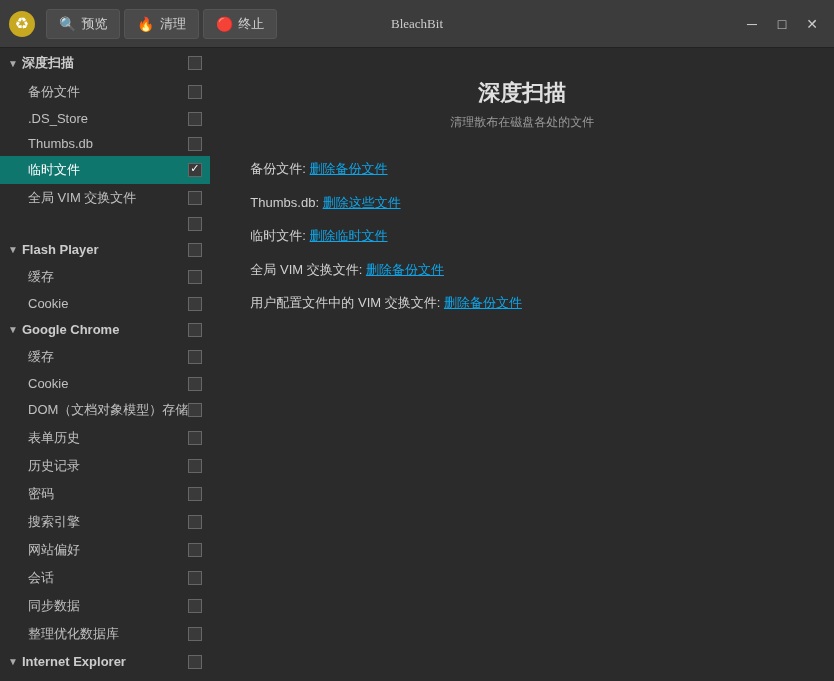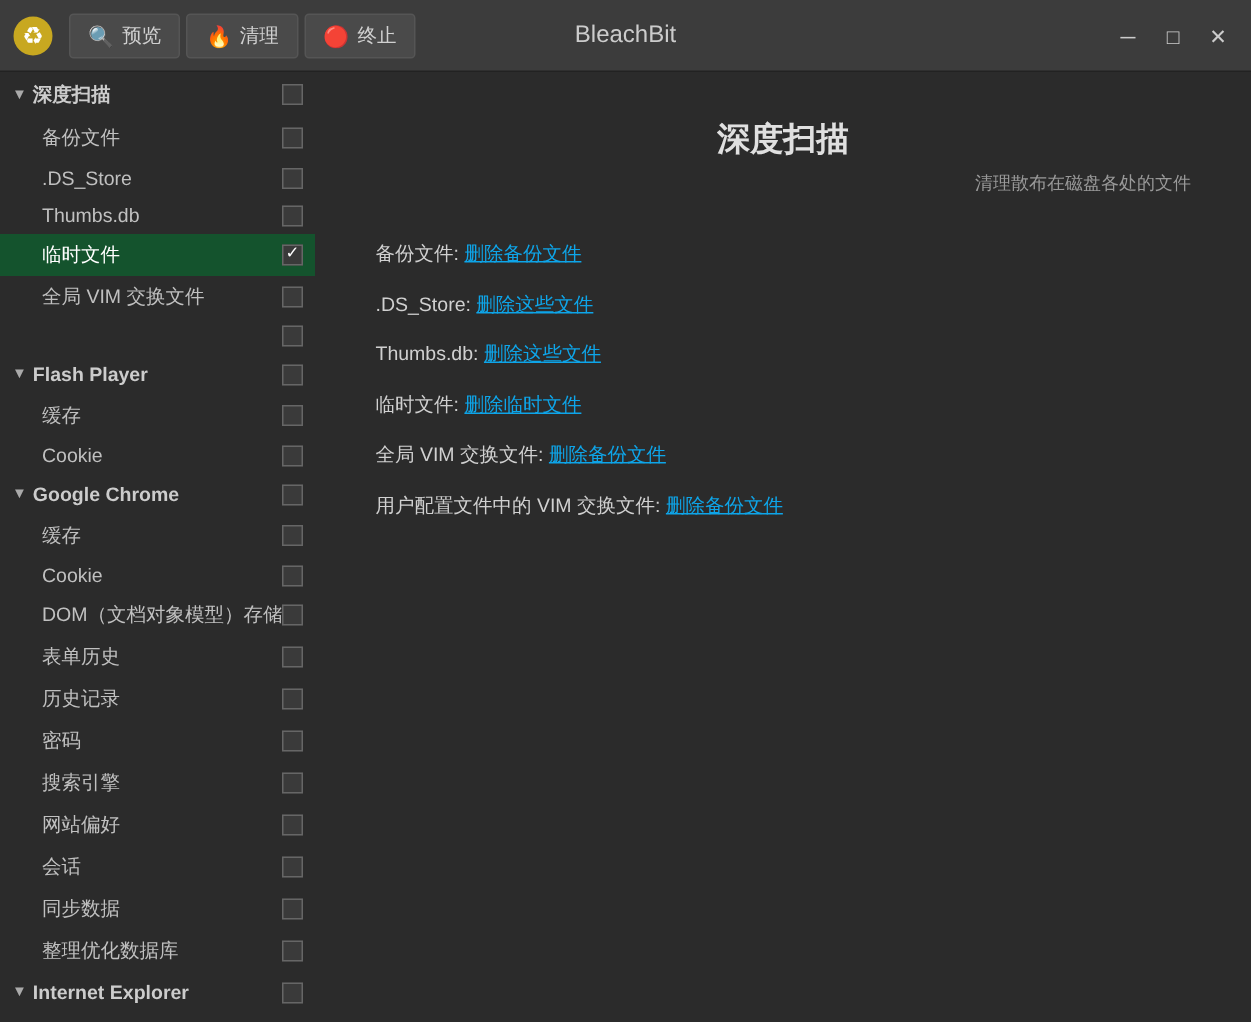--- a/index.html
+++ b/index.html
@@ -49,21 +49,22 @@
       cursor: pointer;
       font-size: 13px;
       font-family: inherit;
     }
     .btn-icon { font-size: 14px; }
     .titlebar-title {
       position: absolute;
       left: 50%;
       transform: translateX(-50%);
       color: #ccc;
-      font-size: 16px;
+      font-size: 13px;
+      font-family: Liberation Serif, serif;
     }
     .titlebar-right {
       display: flex;
       align-items: center;
       gap: 2px;
     }
     .winbtn {
       width: 28px;
       height: 28px;
       display: flex;
@@ -112,21 +113,21 @@
 
     .tree-item {
       display: flex;
       align-items: center;
       padding: 5px 8px 5px 28px;
       color: #c0c0c0;
       cursor: pointer;
       font-size: 13px;
     }
     .tree-item.selected {
-      background: #14532d;
+      background: #0f766e;
       color: #fff;
     }
     .tree-item .item-label {
       flex: 1;
     }
     .item-checkbox {
       margin-left: auto;
       width: 14px;
       height: 14px;
       border: 1px solid #666;
@@ -173,21 +174,21 @@
     .content-title {
       font-size: 22px;
       font-weight: bold;
       color: #e0e0e0;
       text-align: center;
       margin-bottom: 6px;
     }
     .content-subtitle {
       font-size: 12px;
       color: #999;
-      text-align: right;
+      text-align: center;
       margin-bottom: 28px;
     }
     .desc-row {
       margin-bottom: 14px;
       font-size: 13px;
       color: #c0c0c0;
       line-height: 1.5;
     }
     .desc-row .key {
       font-weight: normal;
@@ -337,20 +338,19 @@
     </div>
       </div>
   </div>
 
   <div class="content">
     <div class="content-title">深度扫描</div>
     <div class="content-subtitle">清理散布在磁盘各处的文件</div>
     <div id="desc-list">
 
     <div class="desc-row"><span class="key">备份文件:</span> <span class="value">删除备份文件</span></div>
-        <div class="desc-row"><span class="key">.DS_Store:</span> <span class="value">删除这些文件</span></div>
         <div class="desc-row"><span class="key">Thumbs.db:</span> <span class="value">删除这些文件</span></div>
         <div class="desc-row"><span class="key">临时文件:</span> <span class="value">删除临时文件</span></div>
         <div class="desc-row"><span class="key">全局 VIM 交换文件:</span> <span class="value">删除备份文件</span></div>
         <div class="desc-row"><span class="key">用户配置文件中的 VIM 交换文件:</span> <span class="value">删除备份文件</span></div>
       </div>
   </div>
 </div>
 
 </body></html>

